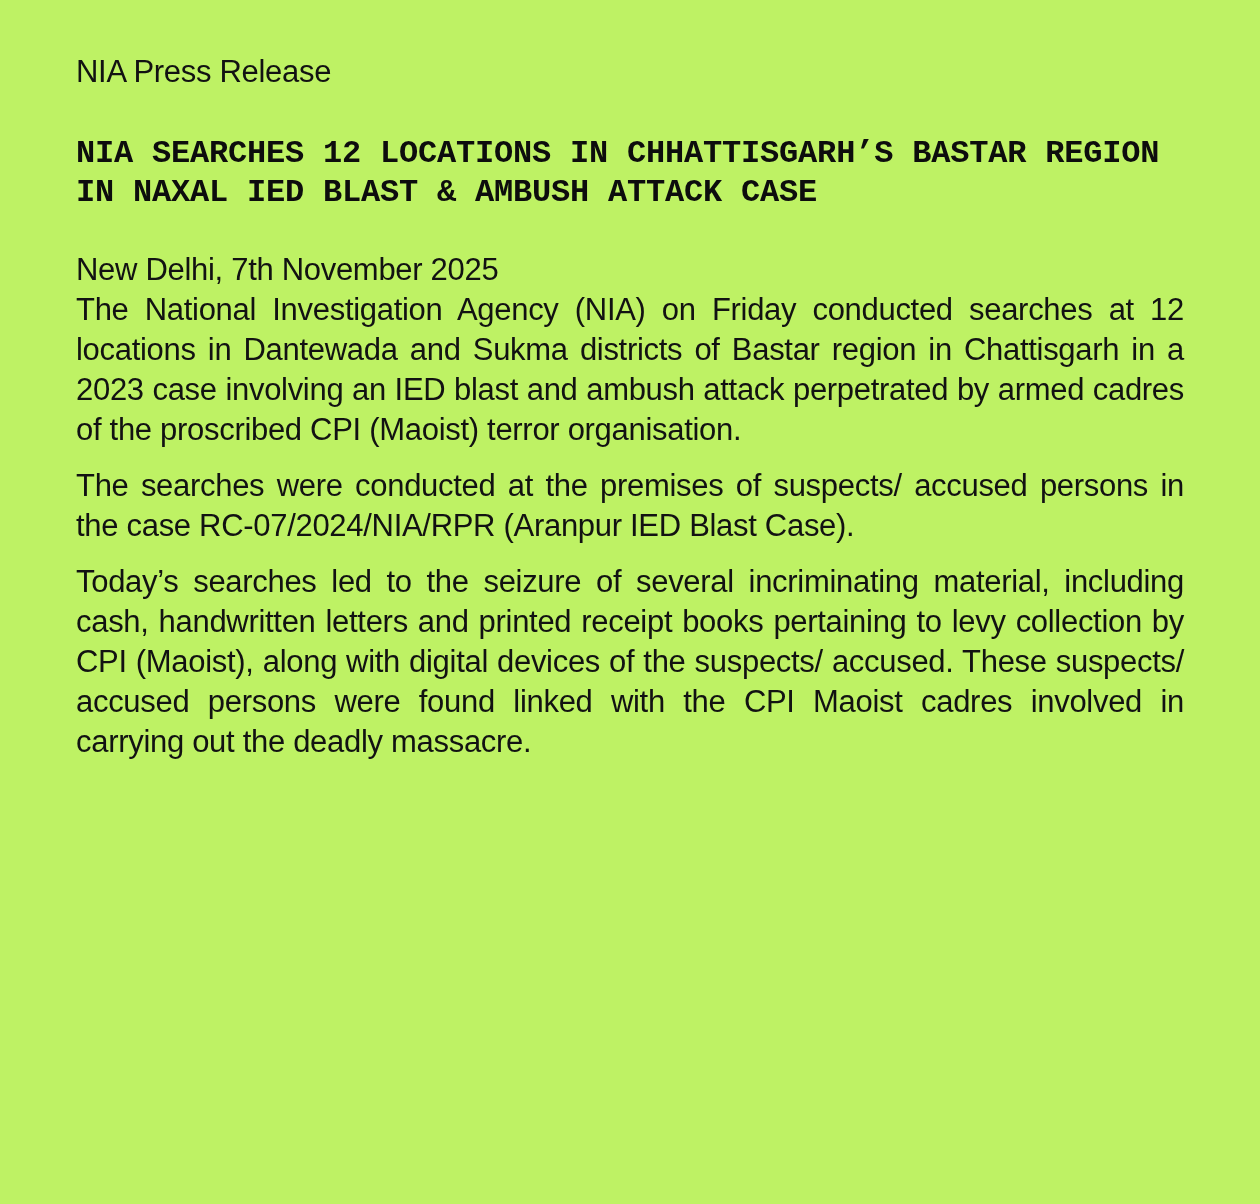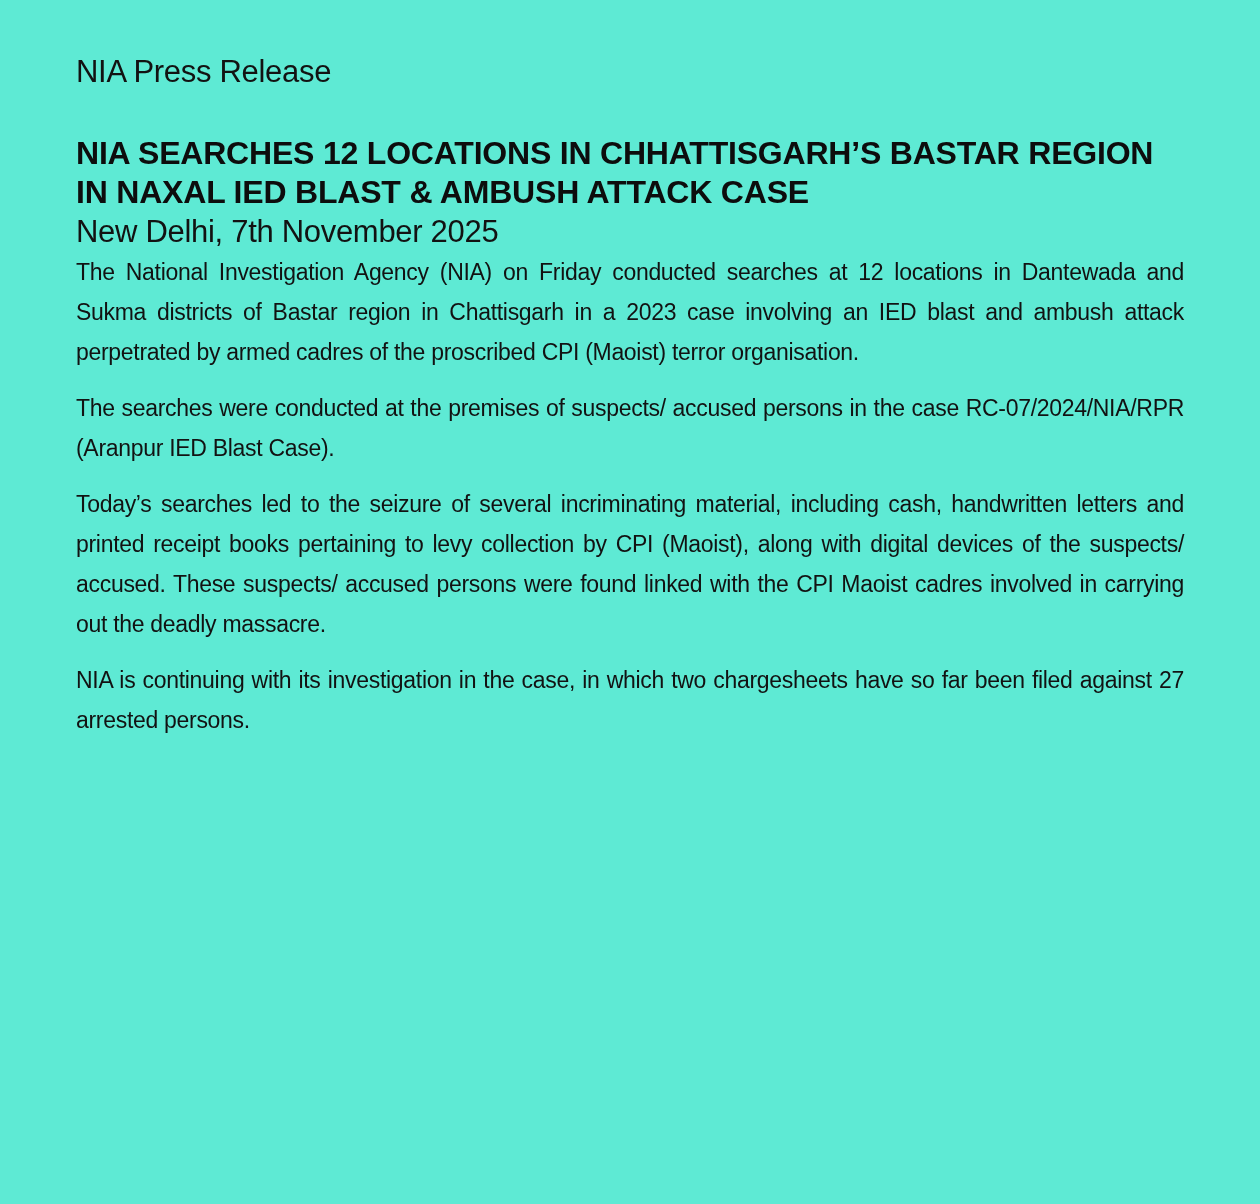--- a/index.html
+++ b/index.html
@@ -13,53 +13,55 @@
     height: 1204px;
     font-family: "Liberation Sans", "DejaVu Sans", sans-serif;
     color: #121212;
     overflow: hidden;
   }
 
   .page {
     width: 1260px;
     height: 1204px;
     padding: 52px 76px 26px 76px;
-    background: #5eead4;
+    background: #bef264;
   }
 
   .doc-label {
     font-size: 31px;
     line-height: 40px;
     letter-spacing: -0.3px;
     font-weight: 400;
     text-align: left;
     color: #121212;
   }
 
   .headline {
     margin-top: 42px;
     font-size: 32px;
     line-height: 39px;
     letter-spacing: -0.2px;
     font-weight: 700;
     text-align: left;
     color: #0d0d0d;
+    font-family: Liberation Mono, monospace;
   }
 
   .dateline {
+    margin-top: 38px;
     font-size: 31px;
     line-height: 40px;
     letter-spacing: -0.3px;
     font-weight: 400;
     text-align: left;
     color: #121212;
   }
 
   .body-paragraph {
-    font-size: 23px;
+    font-size: 31px;
     line-height: 40px;
     letter-spacing: -0.3px;
     font-weight: 400;
     text-align: justify;
     color: #121212;
   }
 
   .body-paragraph.flush {
     margin-top: 0;
   }
@@ -79,15 +81,14 @@
 
   <div class="dateline">New Delhi, 7th November 2025</div>
 
   <p class="body-paragraph flush">The National Investigation Agency (NIA) on Friday conducted searches at 12 locations in Dantewada and Sukma districts of Bastar region in Chattisgarh in a 2023 case involving an IED blast and ambush attack perpetrated by armed cadres of the proscribed CPI (Maoist) terror organisation.</p>
 
   <p class="body-paragraph spaced">The searches were conducted at the premises of suspects/ accused persons in the case RC-07/2024/NIA/RPR (Aranpur IED Blast Case).</p>
 
 
   <p class="body-paragraph spaced">Today’s searches led to the seizure of several incriminating material, including cash, handwritten letters and printed receipt books pertaining to levy collection by  CPI (Maoist), along with digital devices of the suspects/ accused. These suspects/ accused persons were found linked with the CPI Maoist cadres involved in  carrying out the deadly massacre.</p>
 
-  <p class="body-paragraph spaced">NIA is continuing with its investigation in the case, in which two chargesheets have so far  been filed against 27 arrested persons.</p>
 
 </div>
 
 </body></html>

